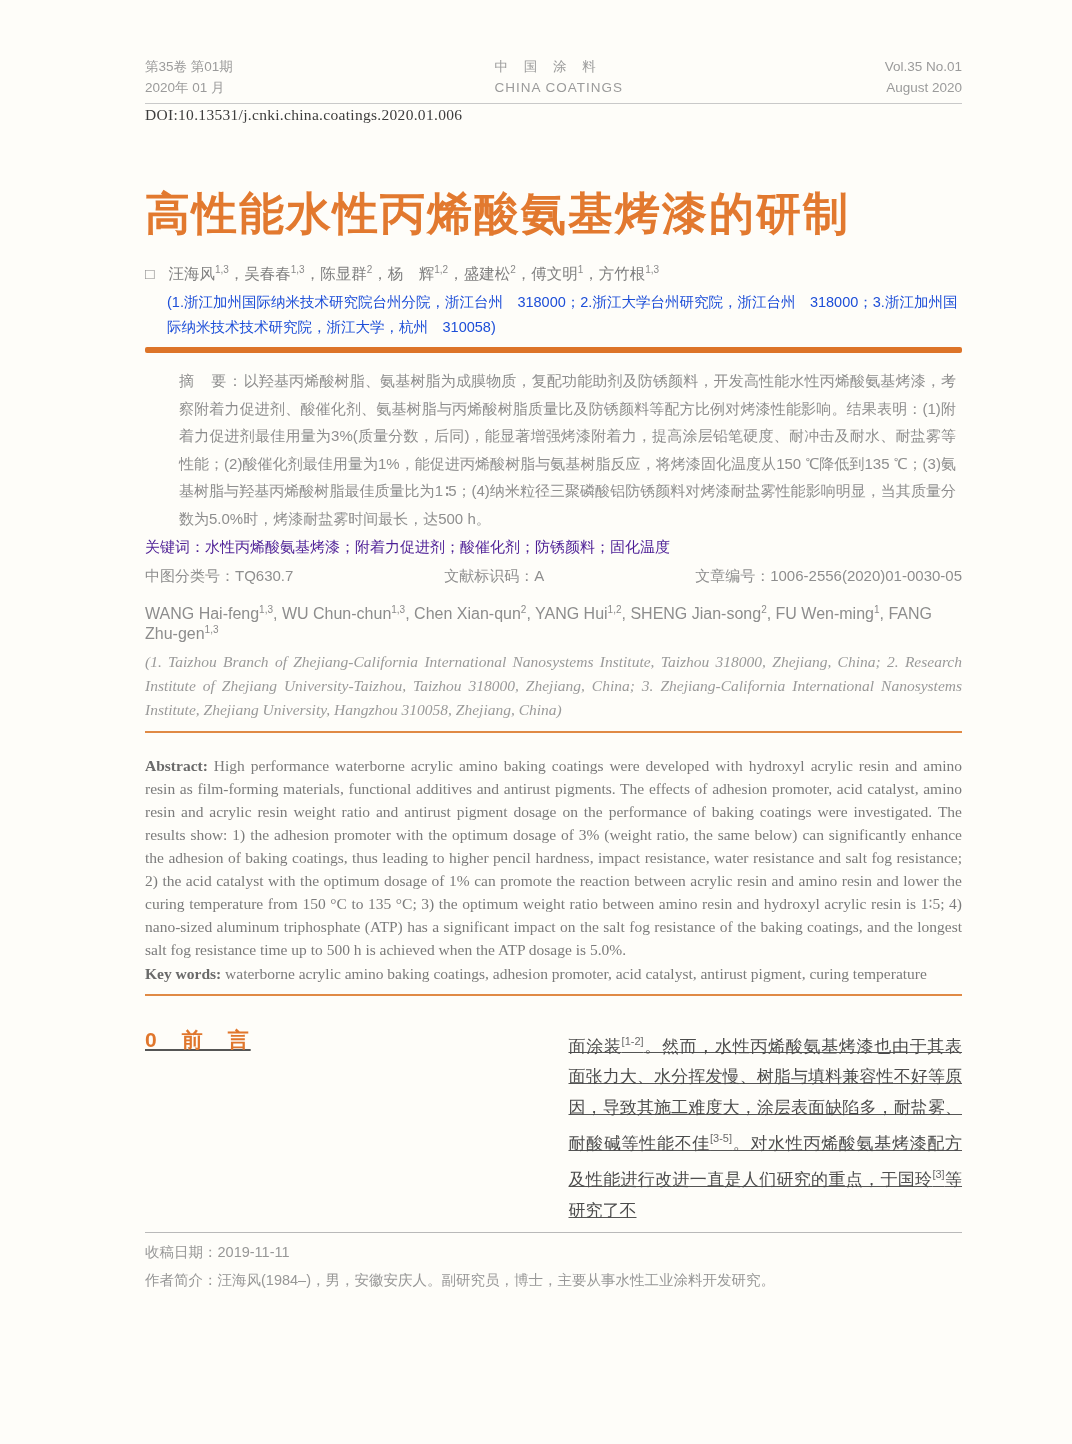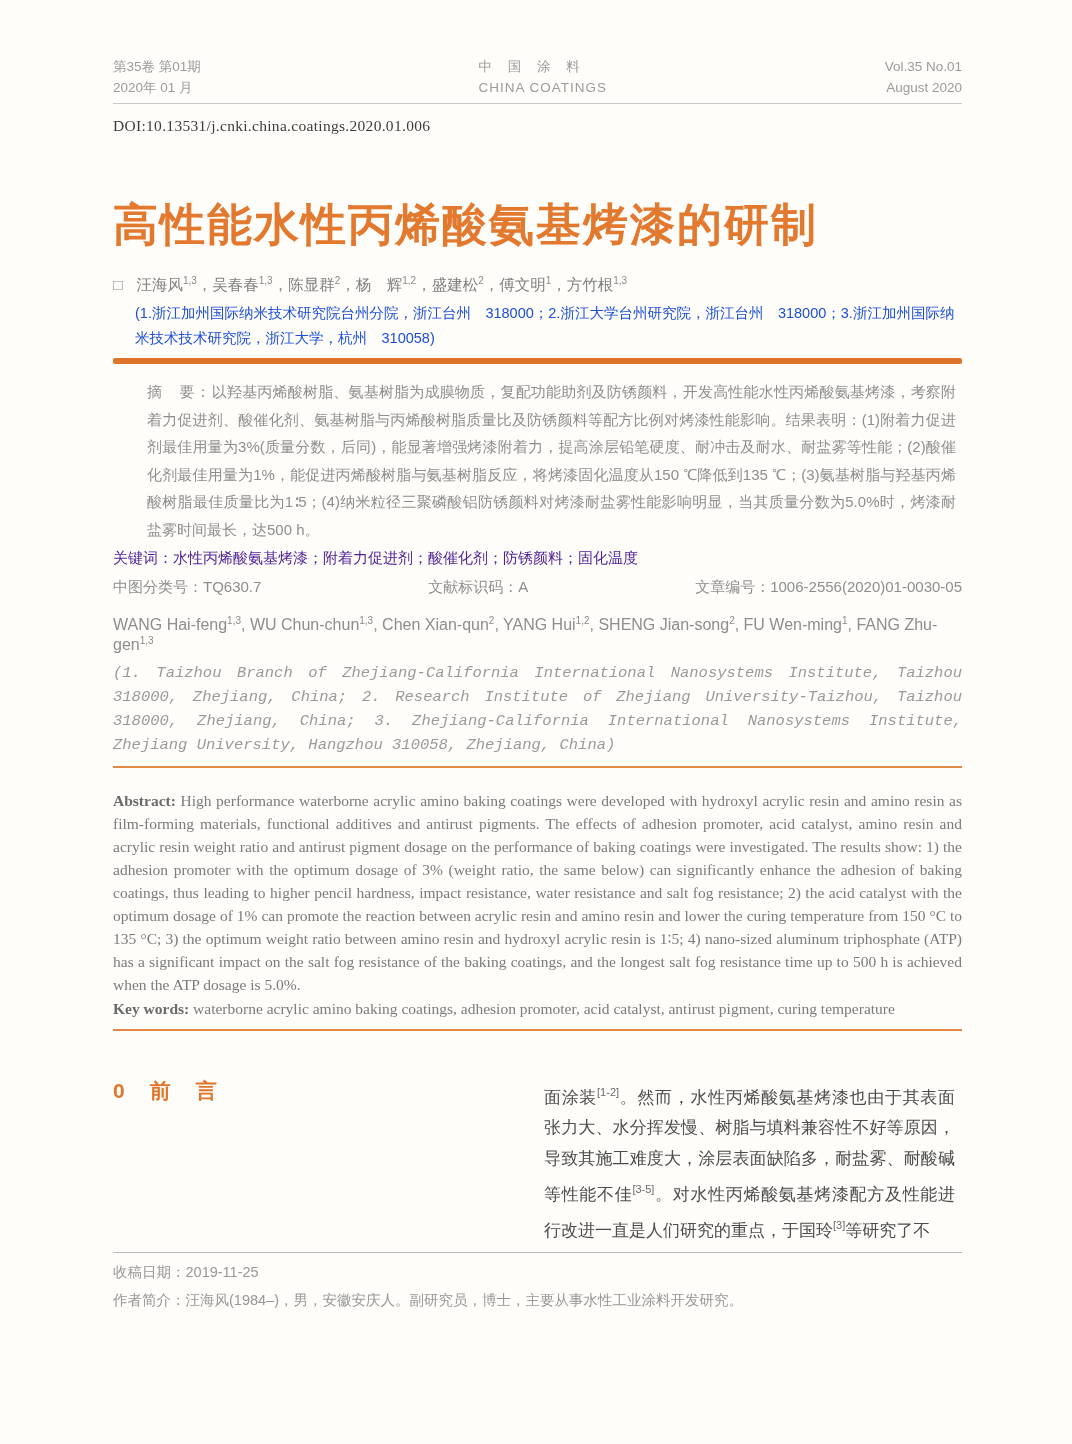--- a/index.html
+++ b/index.html
@@ -5,59 +5,60 @@
   * { margin:0; padding:0; box-sizing:border-box; }
   html,body { background:#e9e9e9; }
   .page {
     position:relative;
     width:1072px; height:1444px;
     margin:0 auto;
     background:#fefdf9;
     overflow:hidden;
     font-family:"Liberation Sans", sans-serif;
     color:#555;
+    padding-left:32px;
   }
   .content { padding:56px 110px 0 113px; }
 
   
   .jheader { display:flex; justify-content:space-between; color:#9b9b9b; font-size:13.5px; line-height:21px; }
   .jheader .col-c { text-align:left; letter-spacing:1px; }
   .jheader .col-r { text-align:right; }
   .jheader .cjk-row { letter-spacing:6px; }
   .header-rule { border:none; border-top:1.5px solid #c9c9c9; margin-top:5px; }
-  .doi-line { font-family:"Liberation Serif", serif; font-size:15.5px; color:#3c3c3c; margin-top:13px; letter-spacing:0.3px; }
+  .doi-line { font-family:"Liberation Serif", serif; font-size:15.5px; color:#3c3c3c; margin-top:2px; letter-spacing:0.3px; }
 
   
   .title-cn { margin-top:60px; font-size:45px; font-weight:bold; color:#e2792f; letter-spacing:2px; }
   .authors-cn { margin-top:20px; font-size:15.5px; color:#808080; }
   .authors-cn sup, .authors-en sup { font-size:10px; color:#8a8a8a; }
   .authors-cn .marker { margin-right:14px; color:#8a8a8a; }
   .affil-cn { margin-top:5px; font-size:14.5px; line-height:25px; color:#1d4ed8; padding-left:22px; }
 
   .bar-thick { margin-top:7px; height:6px; background:#dd7429; border-radius:2px; }
 
   
   .abs-cn { margin-top:14px; font-size:15px; line-height:27.5px; color:#8e8e8e; padding:0 6px 0 34px; text-align:justify; }
   .abs-cn .lbl { letter-spacing:1px; }
   .kw-cn { margin-top:1px; font-size:15px; line-height:27.5px; color:#4c1d95; }
   .clc-row { display:flex; justify-content:space-between; font-size:15px; line-height:27.5px; color:#8e8e8e; padding-left:0; margin-top:1px;text-align:right; }
 
   
   .title-en { margin-top:40px; font-size:30px; font-weight:bold; color:#d9731f; line-height:52px; letter-spacing:0.3px; }
   .authors-en { margin-top:15px; font-size:16px; color:#8d8d8d; }
-  .affil-en { margin-top:7px; font-family:Liberation Mono, monospace; font-style:italic; font-size:15.5px; line-height:24px; color:#9a9a9a; text-align:justify; }
+  .affil-en { margin-top:7px; font-family:Liberation Serif, serif; font-style:italic; font-size:15.5px; line-height:24px; color:#9a9a9a; text-align:justify; }
   .rule-orange { border:none; border-top:2.5px solid #e08a45; margin-top:9px; }
 
   
   .abs-en { margin-top:21px; font-family:"Liberation Serif", serif; font-size:15.5px; line-height:23px; color:#7b7b7b; text-align:justify; }
   .abs-en b, .kw-en b { color:#6a6a6a; }
   .kw-en { font-family:"Liberation Serif", serif; font-size:15.5px; line-height:23px; color:#7b7b7b; margin-top:1px; }
 
   
-  .intro { display:flex; gap:20px; margin-top:46px; }
+  .intro { display:flex; gap:30px; margin-top:30px;text-decoration:underline; }
   .intro .col { width:411px; }
   .intro-heading { font-size:21px; font-weight:bold; color:#e0762c; letter-spacing:2px; }
   .intro p { margin-top:7px; font-size:17px; line-height:31px; color:#4c4c4c; text-align:justify; }
   .intro p.indent { text-indent:2em; }
   .intro p.no-top { margin-top:0; }
   .intro sup { font-size:11px; color:#6a6a6a; }
 
   
   .foot-rule { border:none; border-top:1px solid #b9b9b9; margin-top:6px; }
   .footnotes { margin-top:5px; font-size:14.5px; line-height:28px; color:#979797; }
@@ -115,19 +116,19 @@
       <div class="col">
         <div class="intro-heading">0　前　言</div>
       </div>
       <div class="col">
         <p class="no-top">面涂装<sup>[1-2]</sup>。然而，水性丙烯酸氨基烤漆也由于其表面张力大、水分挥发慢、树脂与填料兼容性不好等原因，导致其施工难度大，涂层表面缺陷多，耐盐雾、耐酸碱等性能不佳<sup>[3-5]</sup>。对水性丙烯酸氨基烤漆配方及性能进行改进一直是人们研究的重点，于国玲<sup>[3]</sup>等研究了不</p>
       </div>
     </div>
 
     <hr class="foot-rule">
     <div class="footnotes">
-      <div>收稿日期：2019-11-25</div>
+      <div>收稿日期：2019-11-11</div>
       <div>作者简介：汪海风(1984–)，男，安徽安庆人。副研究员，博士，主要从事水性工业涂料开发研究。</div>
 
     </div>
 
   </div>
 </div>
 
 </body></html>

